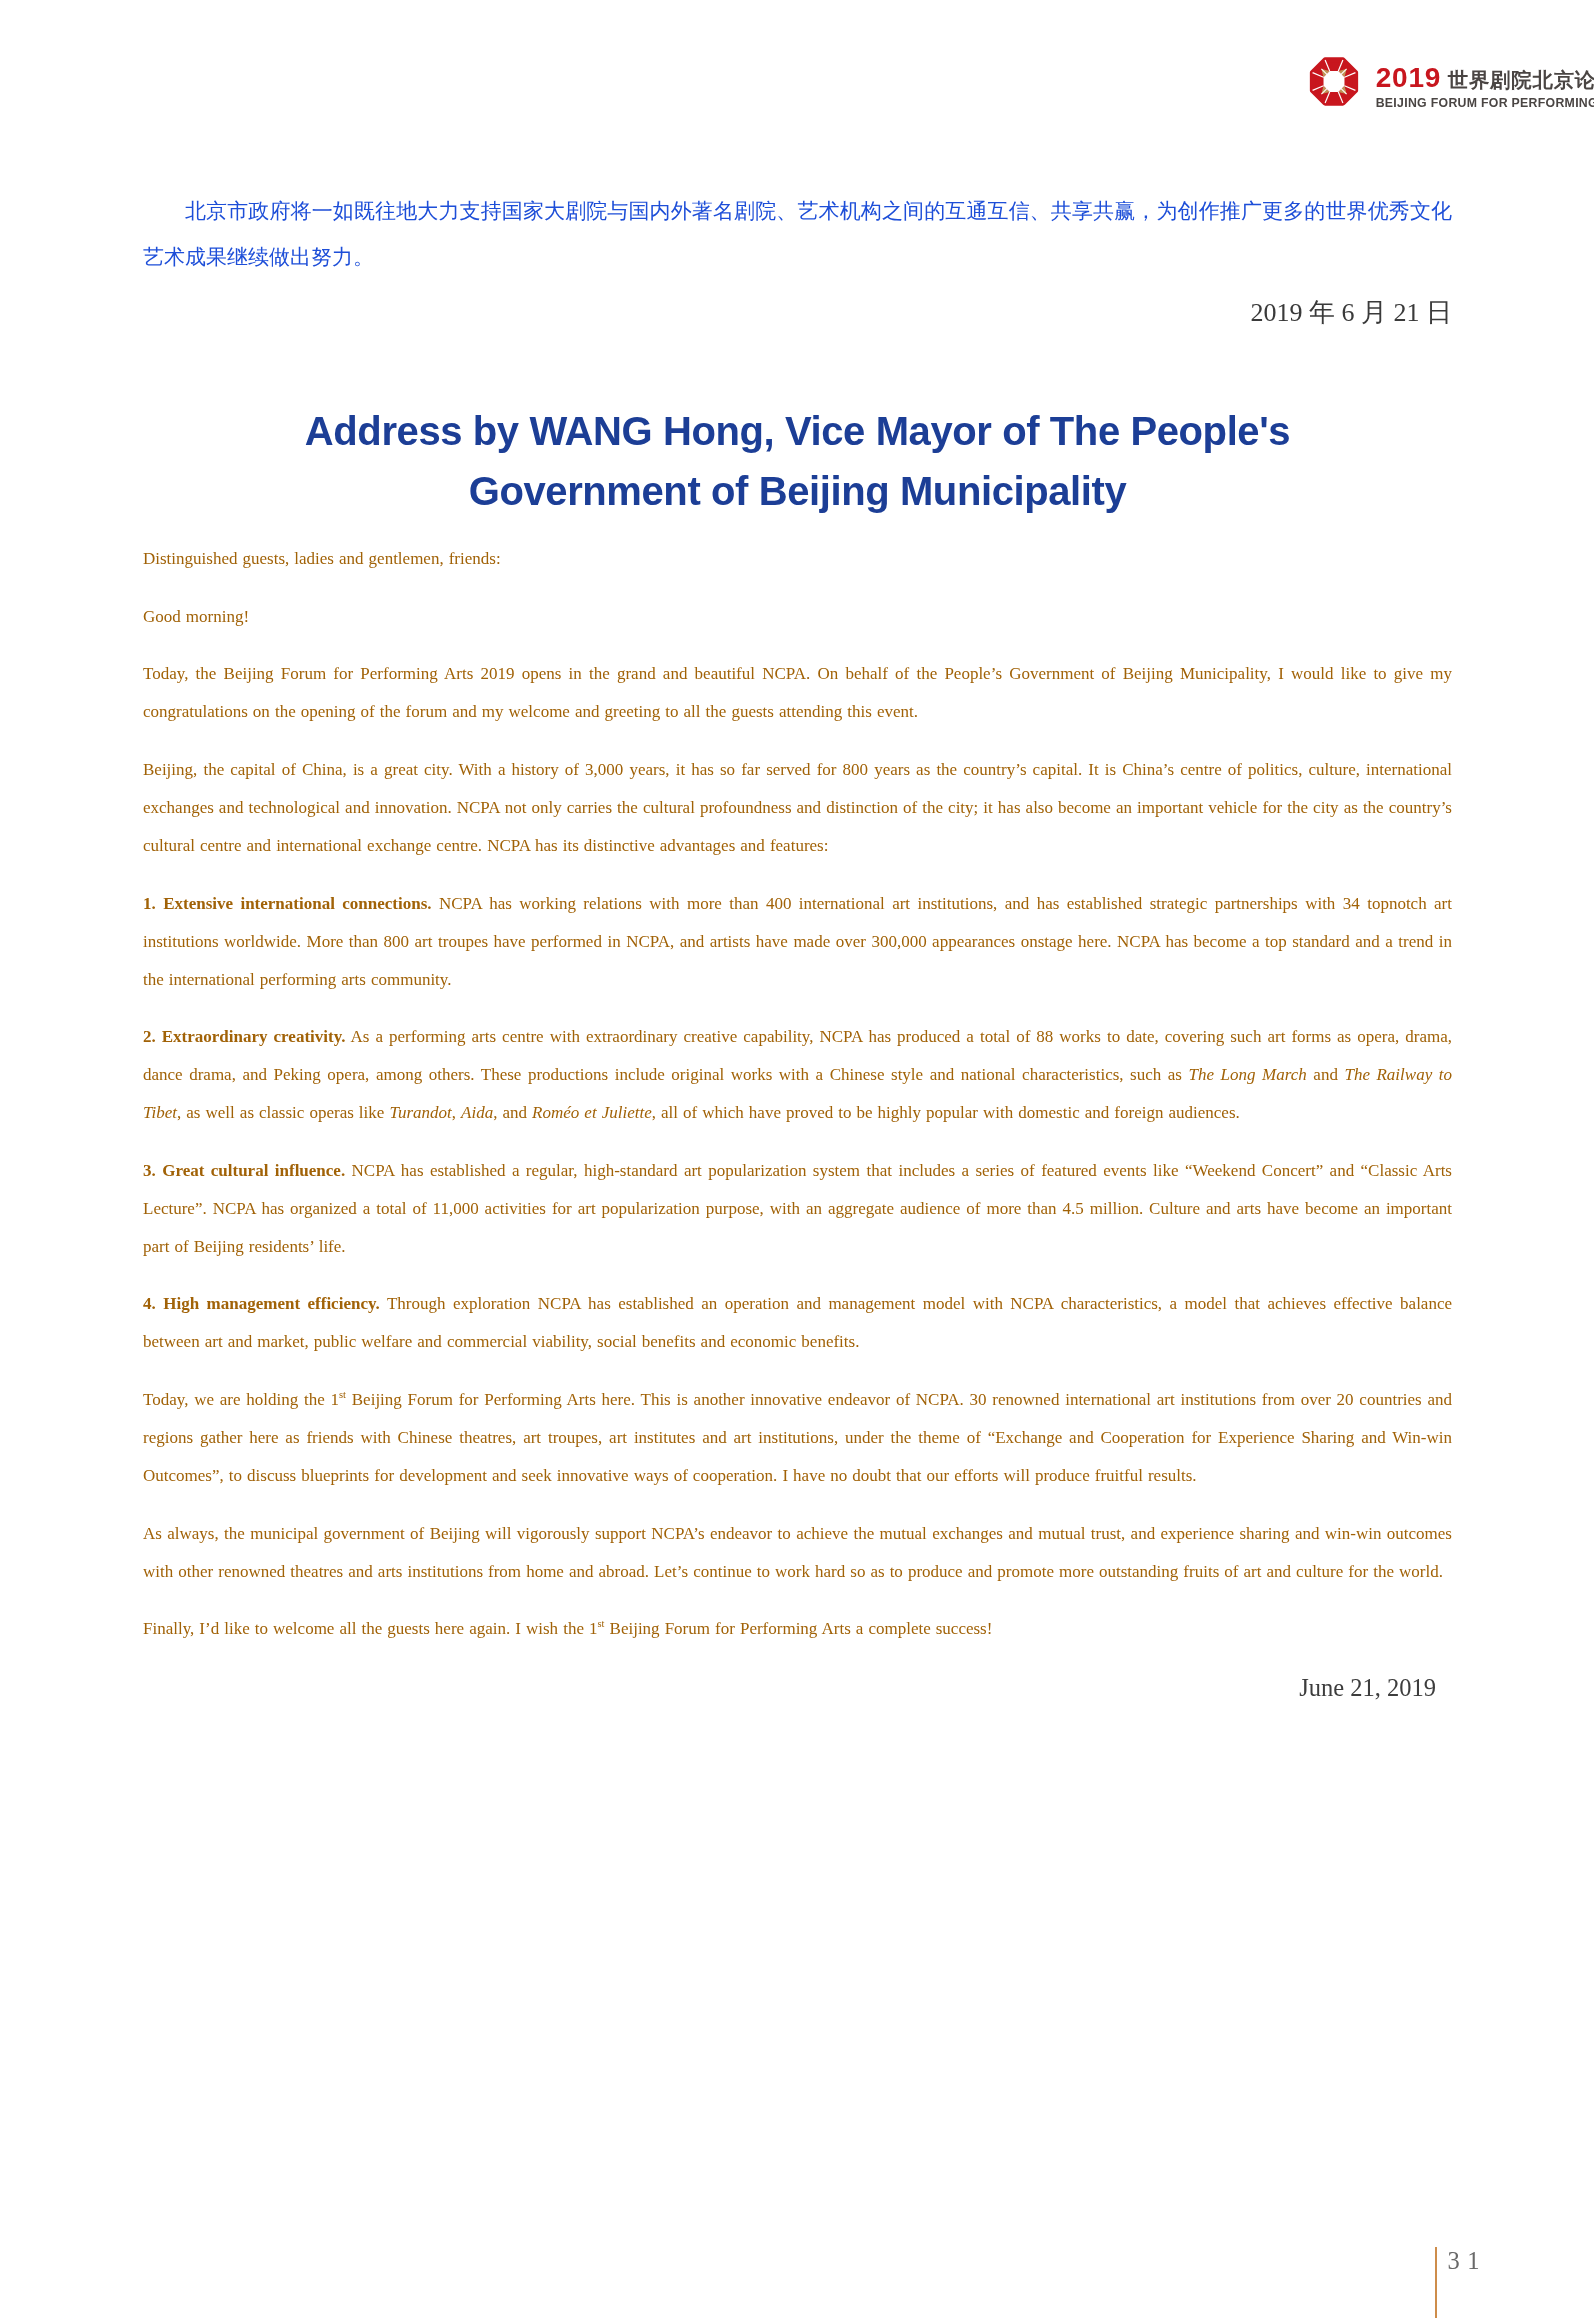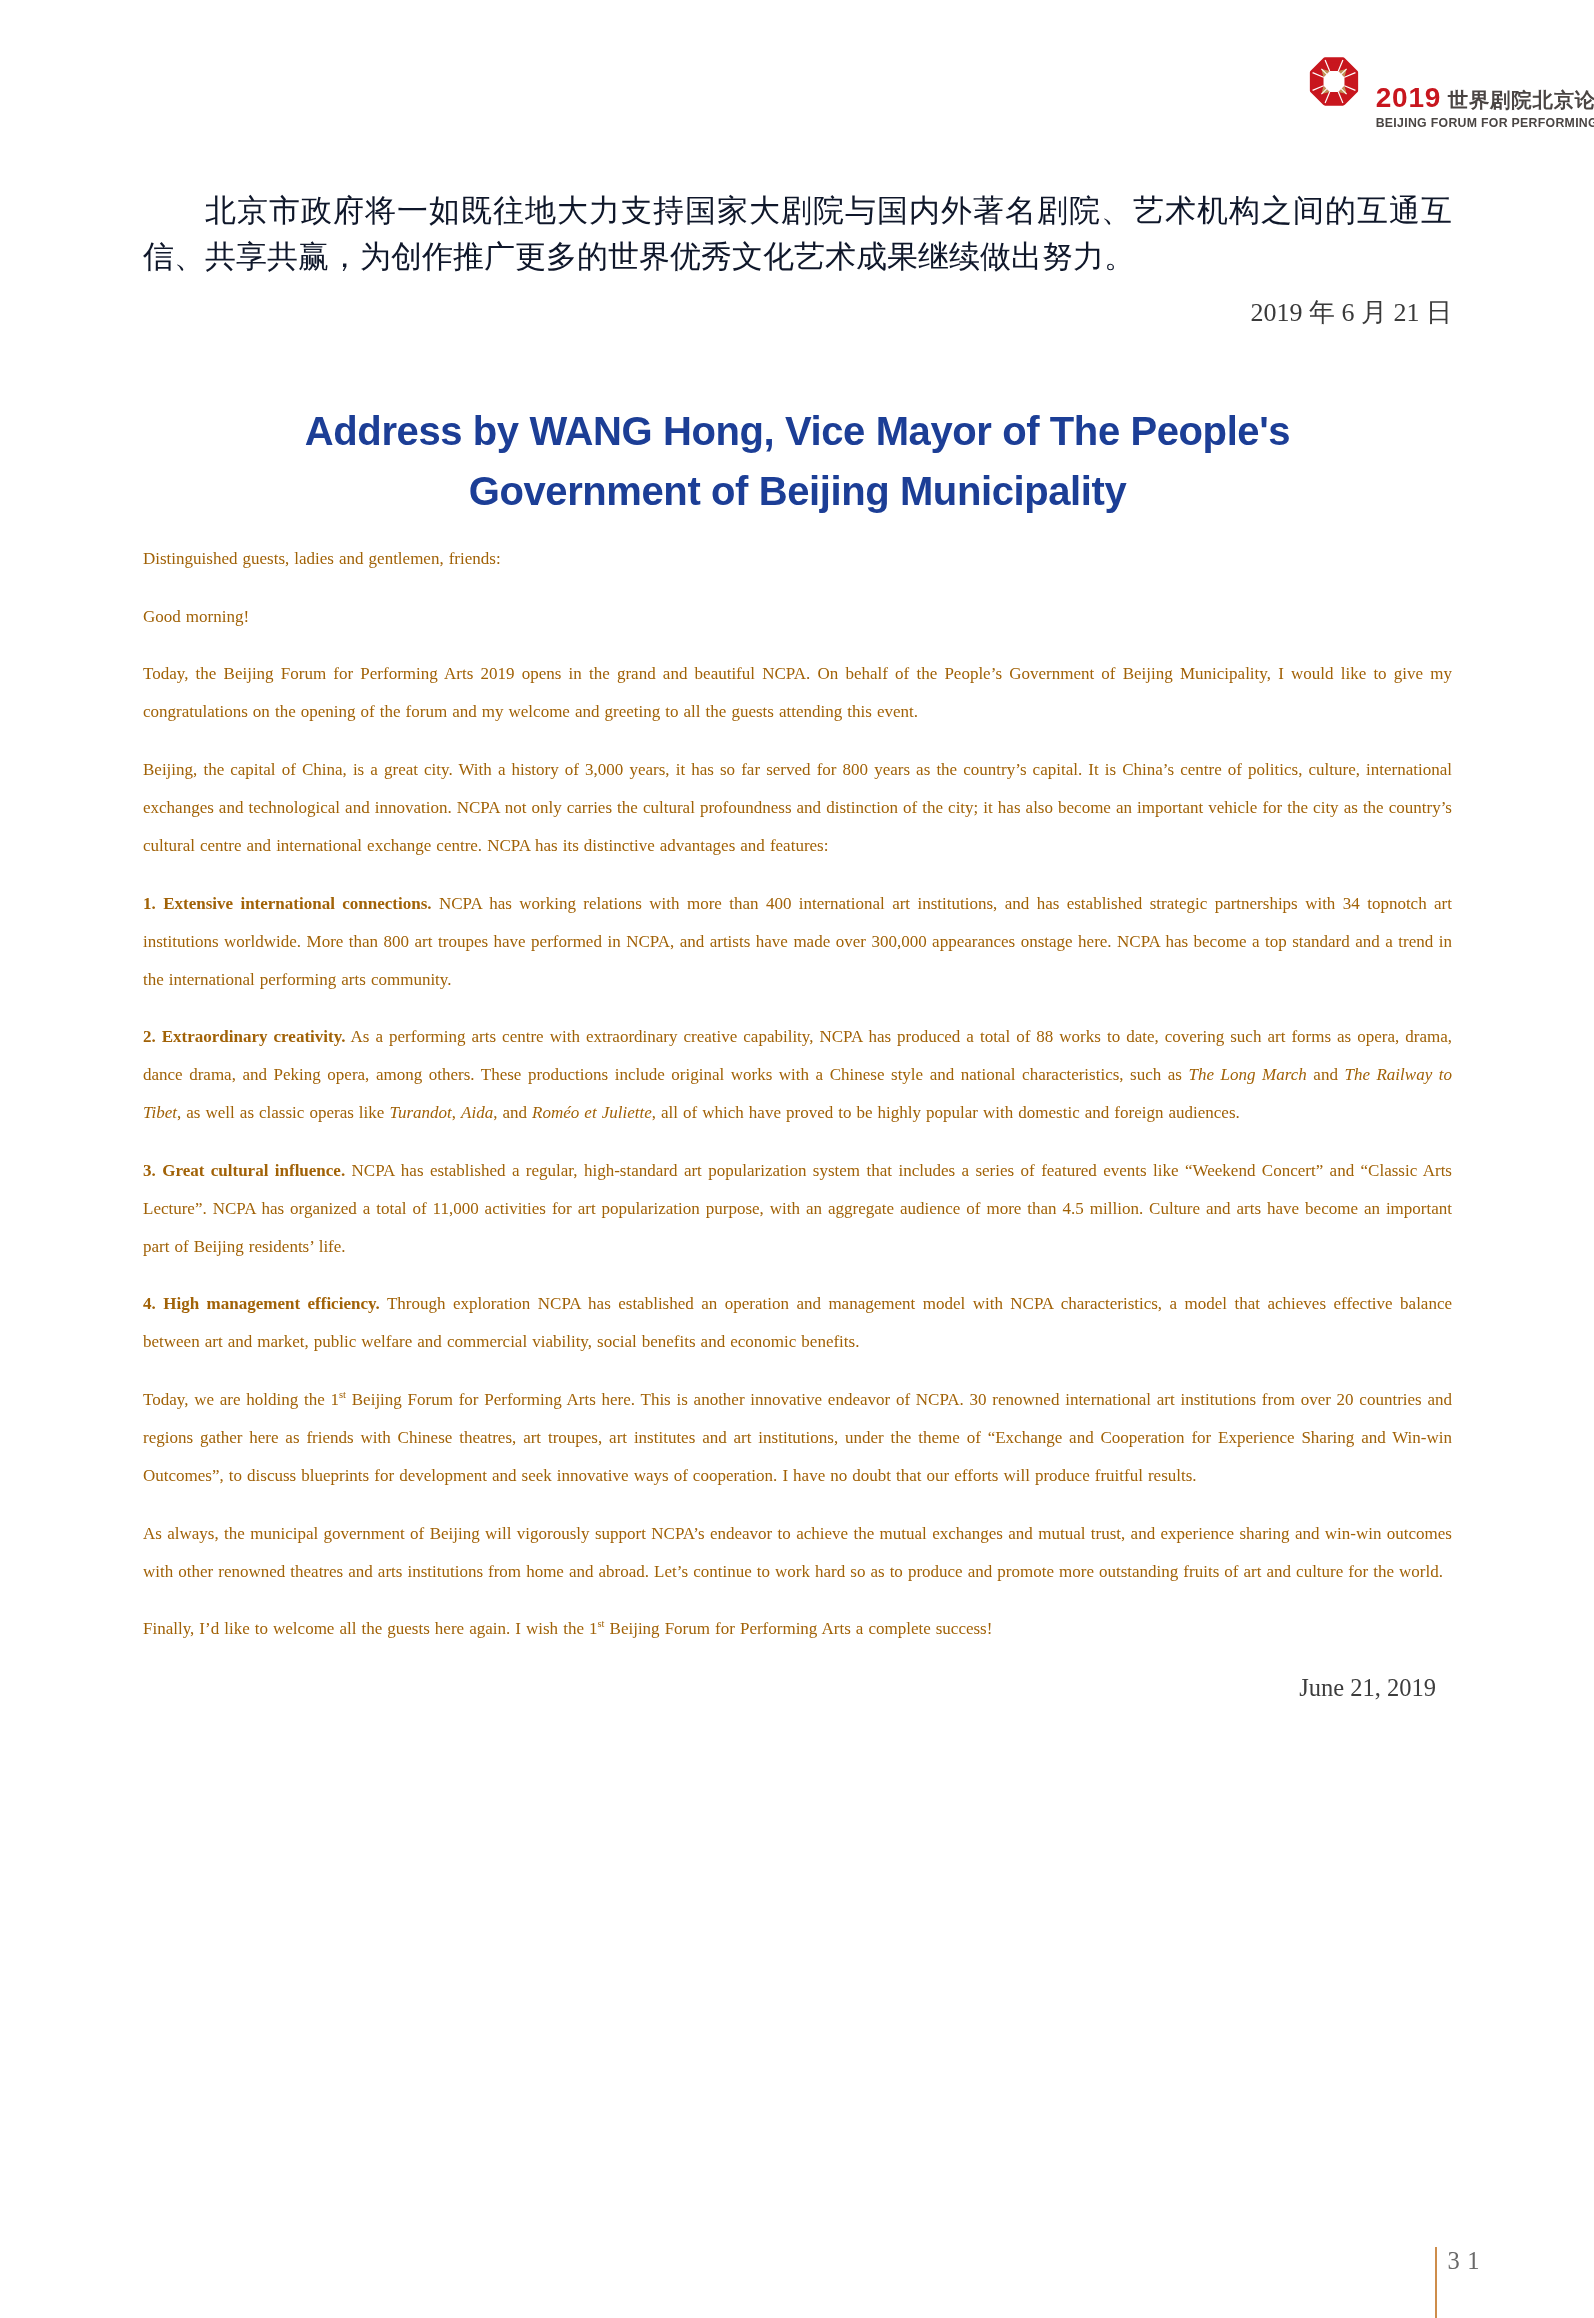--- a/index.html
+++ b/index.html
@@ -11,27 +11,27 @@
     font-family:"Liberation Serif", serif;
   }
   
   .logo {
     position:absolute; top:52px; left:1307px;
     display:flex; align-items:flex-start;
   }
   .logo-emblem { display:block; }
   .logo-text { margin-left:14.7px; padding-top:9.8px; font-family:"Liberation Sans", sans-serif; }
   .logo-line1 { display:flex; align-items:baseline; white-space:nowrap; }
-  .logo-year { color:#C8161E; font-size:28px; font-weight:bold; letter-spacing:0.8px;margin-top:20px; }
+  .logo-year { color:#C8161E; font-size:28px; font-weight:bold; letter-spacing:0.8px; }
   .logo-cn   { color:#4A4543; font-size:20.4px; font-weight:bold; margin-left:6.5px; letter-spacing:0.8px; }
   .logo-en   { color:#4A4543; font-size:12.3px; font-weight:bold; letter-spacing:0.3px; margin-top:2.5px; white-space:nowrap; }
   
   .content { position:absolute; left:143px; top:0; width:1309px; }
   .cn-p {
-    margin:0; font-size:31px; line-height:46px; color:#0f172a;
+    margin:0; font-size:21px; line-height:46px; color:#1d4ed8;
     text-align:justify; text-indent:2em;
   }
   .cn-p1 { padding-top:188px; }
   .cn-p2 { margin-top:11.5px; }
   .cn-date { margin:14.7px 0 0 0; font-size:26px; line-height:36px; color:#3a3a3a; text-align:right; }
   .addr-title {
     margin:70px 0 0 0;
     font-family:"Liberation Sans", sans-serif;
     font-weight:bold; font-size:40px; line-height:60px;
     color:#1C3E96; letter-spacing:-0.4px;text-align:center;

